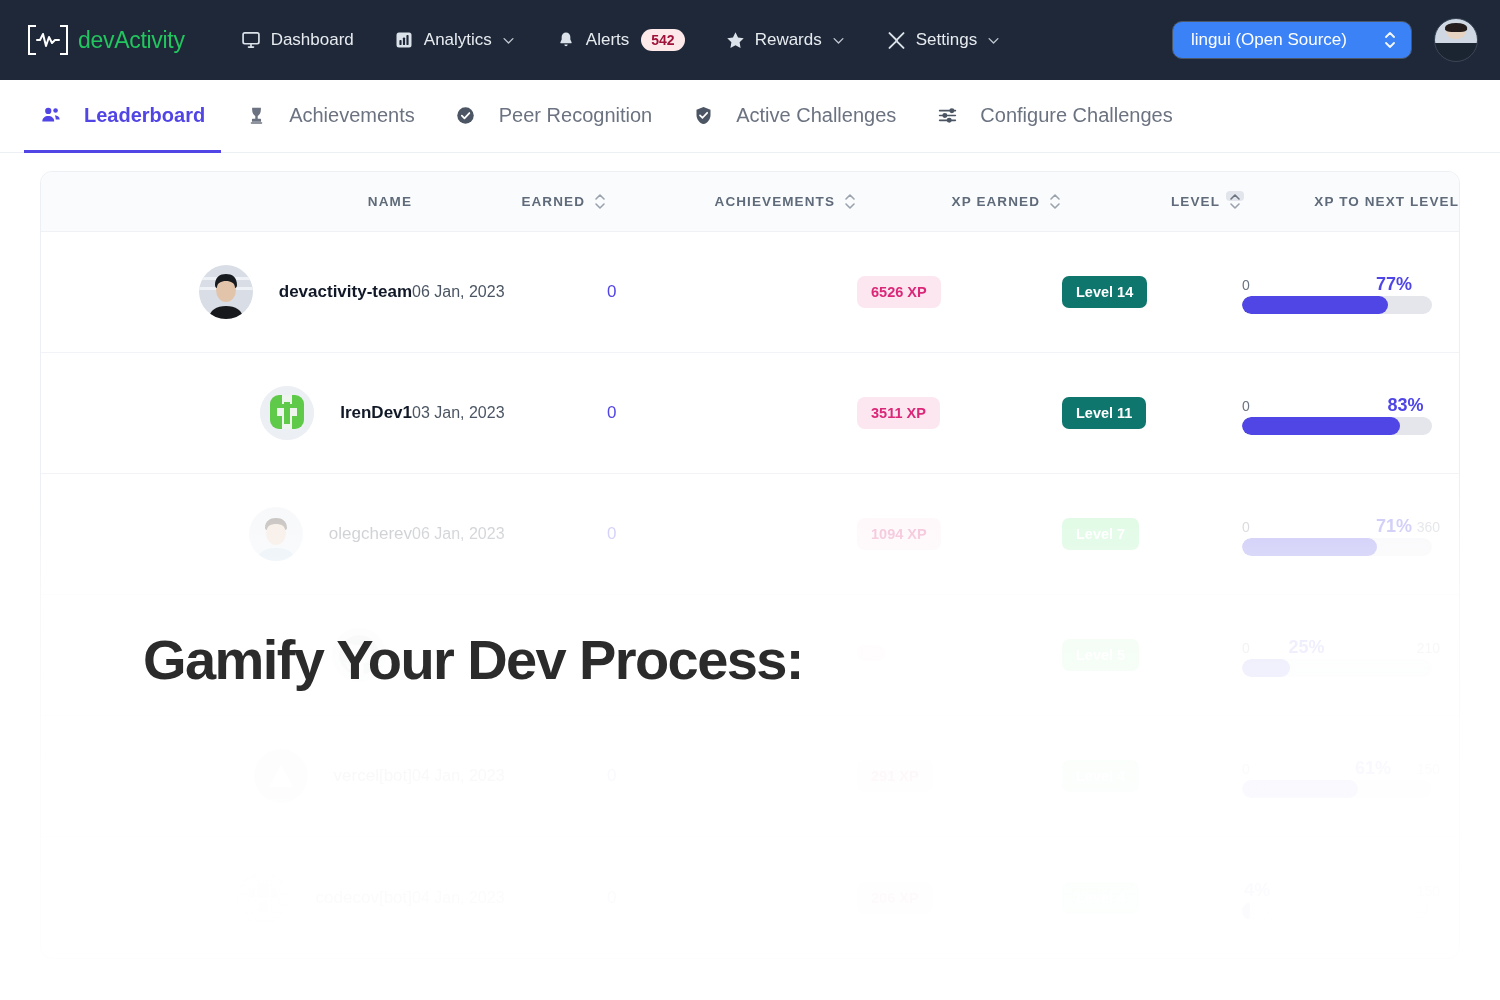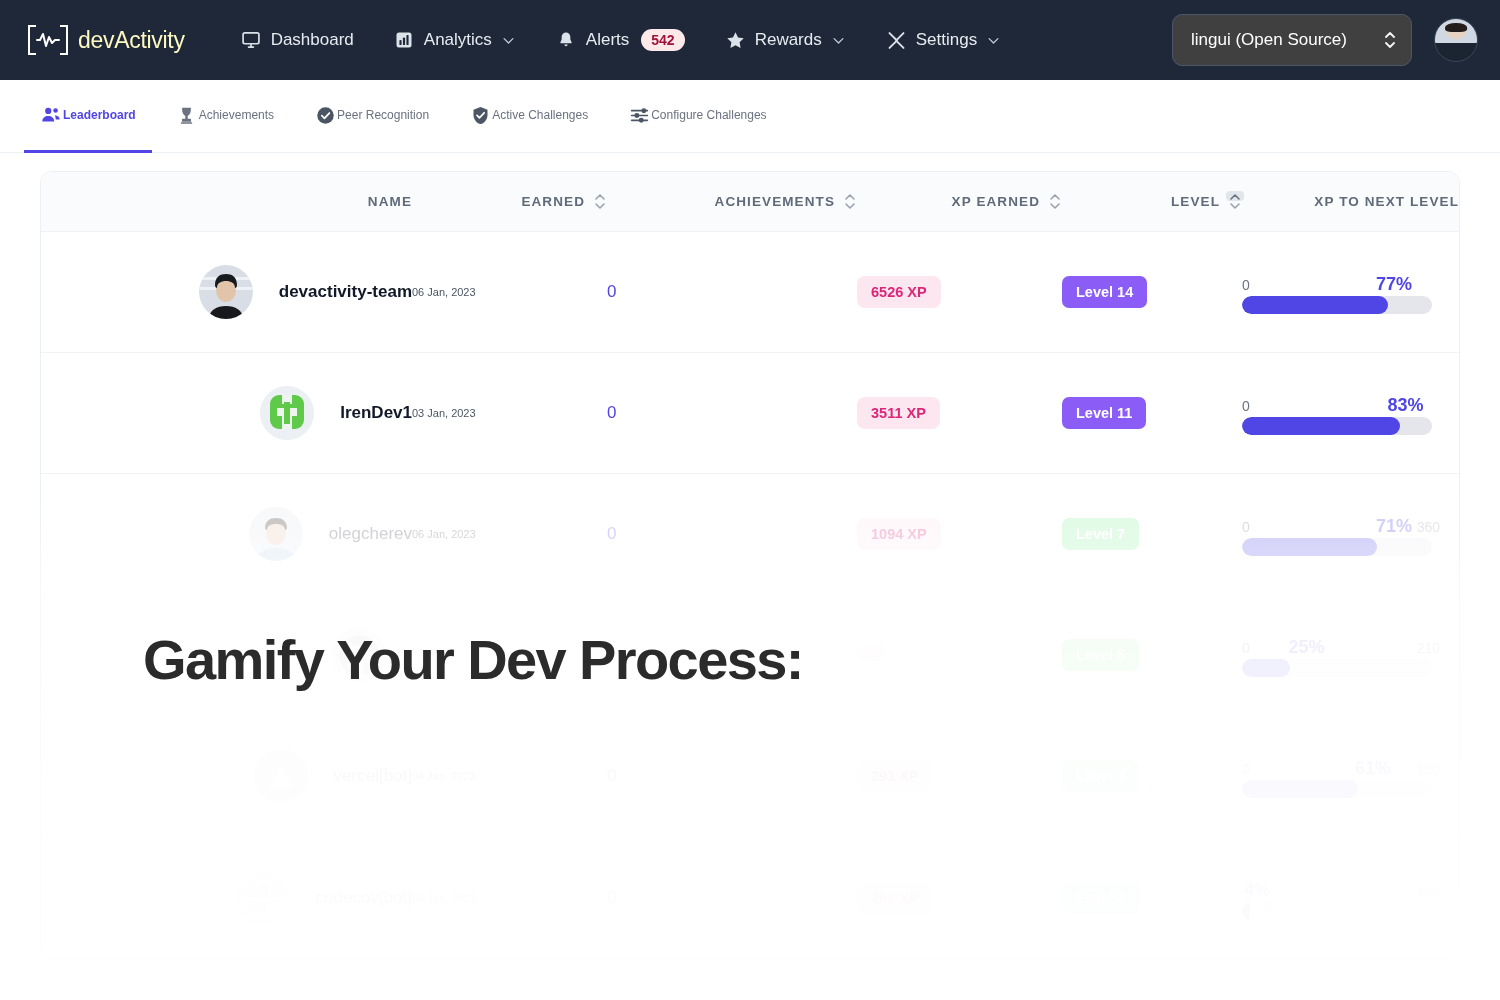--- a/index.html
+++ b/index.html
@@ -22,38 +22,38 @@
     width: 40px; height: 30px; position: relative;
     display: flex; align-items: center; justify-content: center;
   }
   .brand-mark .bracket-l, .brand-mark .bracket-r {
     position: absolute; top: 0; width: 8px; height: 30px;
     border: 2.5px solid #fff;
   }
   .brand-mark .bracket-l { left: 0; border-right: none; }
   .brand-mark .bracket-r { right: 0; border-left: none; }
   .brand-name {
-    color: #fef9c3; font-size: 23px; letter-spacing: -0.3px; font-weight: 400;
+    color: #22c55e; font-size: 23px; letter-spacing: -0.3px; font-weight: 400;
   }
   .nav-items { display: flex; align-items: center; gap: 16px; flex: 1; }
   .nav-item {
     display: flex; align-items: center; gap: 9px;
     padding: 8px 12px; border-radius: 8px; cursor: pointer;
     color: #e7ebf0; font-size: 17px; white-space: nowrap;
   }
   .nav-ico { width: 21px; height: 21px; display: inline-flex; align-items: center; justify-content: center; }
   .nav-ico svg { display: block; }
   .chev { width: 15px; height: 15px; opacity: .85; }
   .alerts-badge {
     background: #fde8ea; color: #9f1239; font-size: 14px; font-weight: 700;
     border-radius: 999px; padding: 3px 10px; margin-left: 3px;
   }
   .repo-select {
-    height: 52px; min-width: 240px; border-radius: 10px;
-    border: 1px solid #4b5666; background: #404040;
+    height: 38px; min-width: 240px; border-radius: 10px;
+    border: 1px solid #4b5666; background: #3b82f6;
     display: flex; align-items: center; justify-content: space-between;
     padding: 0 14px 0 18px; color: #fff; font-size: 17px; gap: 14px;
     cursor: pointer; margin-left: auto;
   }
   .sel-arrows { display: flex; flex-direction: column; gap: 2px; opacity: .95; }
   .navatar {
     width: 44px; height: 44px; border-radius: 50%; margin-left: 22px;
     background: radial-gradient(circle at 50% 34%, #e9dcd0 0 17%, transparent 17%),
                 linear-gradient(#cfd8e3 0 58%, #1b2431 58% 100%);
     border: 1px solid #3b4757; overflow: hidden; position: relative; cursor: pointer;
@@ -65,22 +65,22 @@
   }
   .navatar::after {
     content:""; position:absolute; left:50%; top:9%; transform:translateX(-50%);
     width:52%; height:22%; border-radius:50% 50% 30% 30%; background:#241d1c;
   }
 
   
   .tabs-wrap { padding: 0 24px; border-bottom: 1px solid #eceff3; }
   .tabs { display: flex; align-items: stretch; gap: 8px; height: 72px; }
   .tab {
-    display: flex; align-items: center; gap: 1px; padding: 8px 16px;
-    font-size: 12px; color: #6b7280; cursor: pointer; position: relative;
+    display: flex; align-items: center; gap: 22px; padding: 8px 16px;
+    font-size: 20px; color: #6b7280; cursor: pointer; position: relative;
     border-bottom: 3px solid transparent; margin-bottom: -1px; white-space: nowrap;
   }
   .tab.active { color: #5145e5; border-bottom-color: #5145e5; font-weight: 600; }
   .tab-ico { width: 22px; height: 22px; display:inline-flex; align-items:center; justify-content:center; }
 
   
   .table-card {
     margin: 18px 40px 0 40px; border: 1px solid #eceff3; border-radius: 12px;
     overflow: hidden; background: #fff;
   }
@@ -107,28 +107,28 @@
   .row:last-child { border-bottom: none; }
   .row.f1 { opacity: .30; }
   .row.f2 { opacity: .22; }
   .row.f3 { opacity: .17; }
   .row.f4 { opacity: .15; }
 
   .cell-name { display: flex; align-items: center; gap: 26px; justify-content: flex-end; }
   .avatar { width: 54px; height: 54px; border-radius: 50%; flex: none; overflow: hidden; position: relative; background:#eceff3; }
   .uname { font-size: 17px; font-weight: 700; color: #111827; }
   .row.f1 .uname, .row.f2 .uname, .row.f3 .uname, .row.f4 .uname { font-weight: 400; color:#3b4554; }
-  .joined { font-size: 11px; color: #4b5563; }
+  .joined { font-size: 16px; color: #4b5563; }
   .ach { font-size: 17px; color: #5145e5; }
   .xp-badge {
     display: inline-block; background: #fce7f0; color: #db2777;
     font-size: 14.5px; font-weight: 700; padding: 8px 14px; border-radius: 8px;
   }
   .lvl-badge {
-    display: inline-block; background: #8b5cf6; color: #fff;
+    display: inline-block; background: #0f766e; color: #fff;
     font-size: 14.5px; font-weight: 700; padding: 8px 14px; border-radius: 7px;
   }
   .row.f1 .lvl-badge, .row.f2 .lvl-badge, .row.f3 .lvl-badge, .row.f4 .lvl-badge { background:#8ef0a0; }
 
   .prog { width: 190px; position: relative; padding-top: 4px; }
   .prog-labels { position: relative; height: 22px; font-size: 14px; color: #6b7280; }
   .prog-min { position: absolute; left: 0; top: 3px; }
   .prog-max { position: absolute; right: -8px; top: 3px; color:#9aa2ad; }
   .prog-pct {
     position: absolute; top: 0; font-size: 18px; font-weight: 700; color: #4f46e5;

